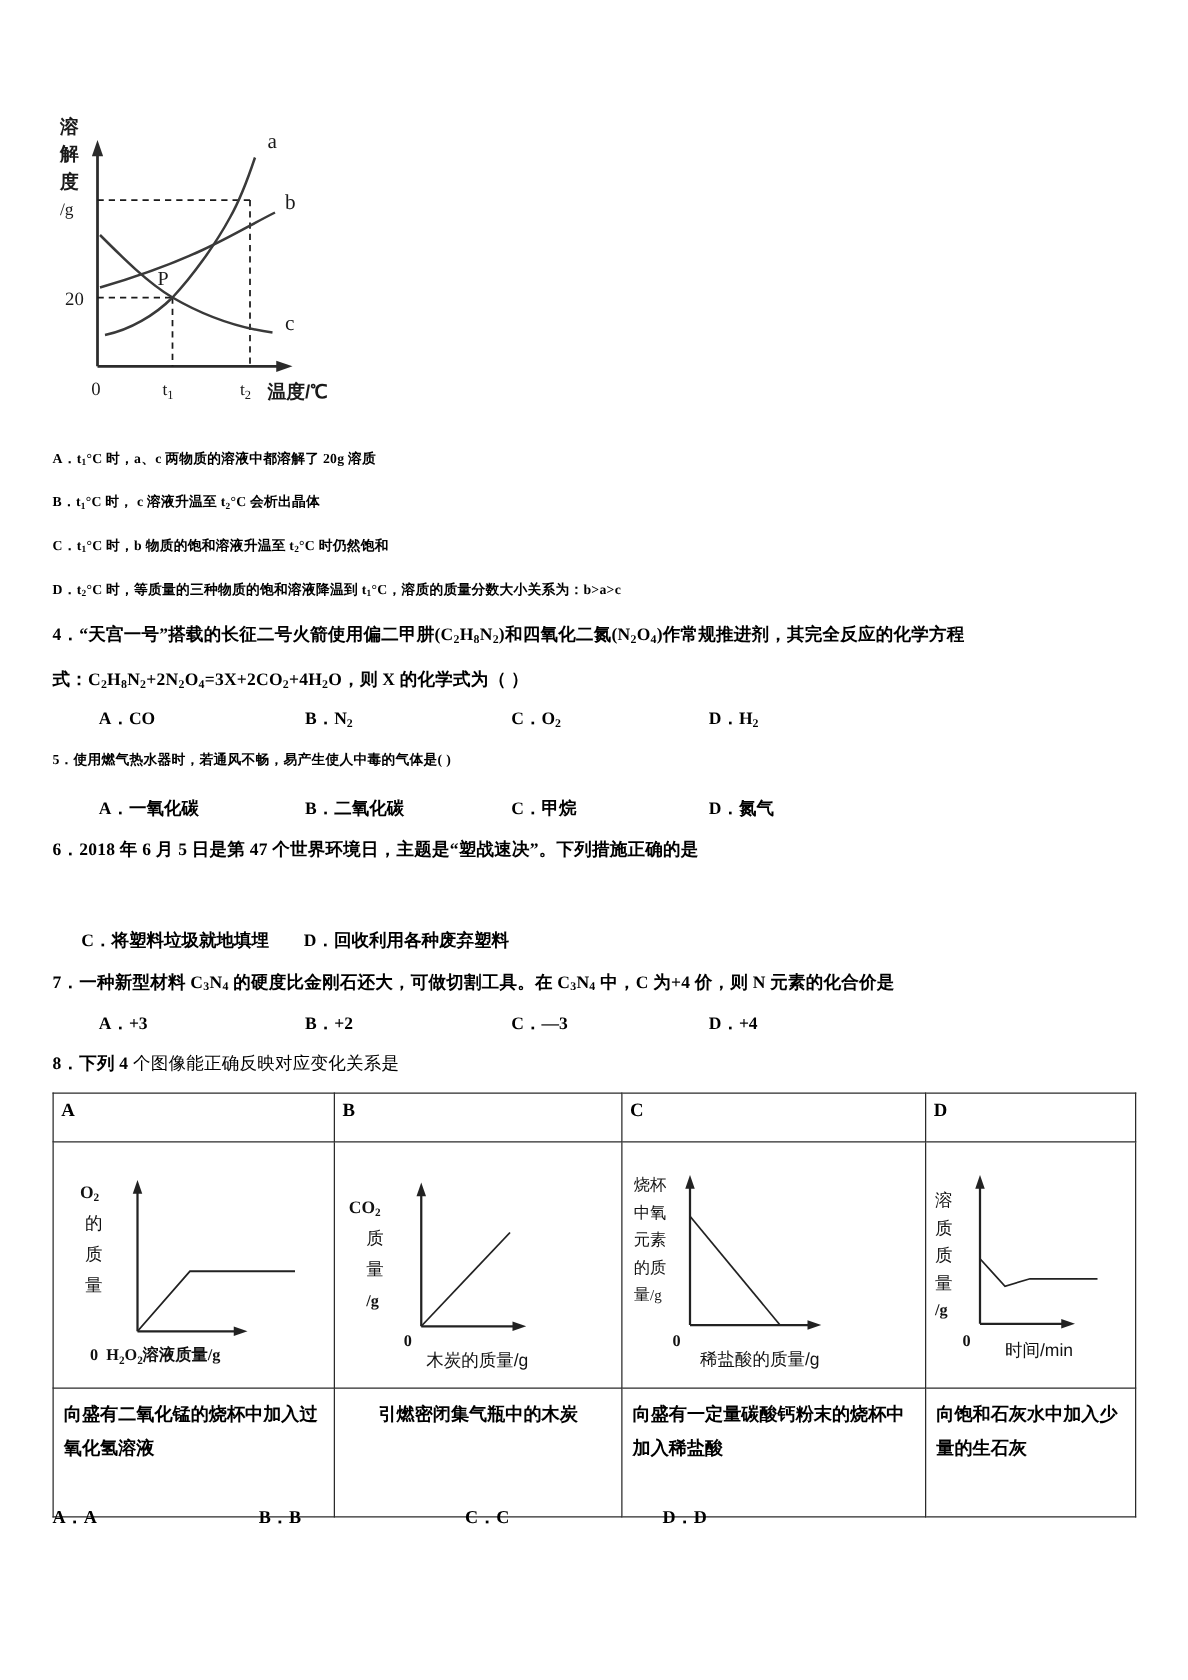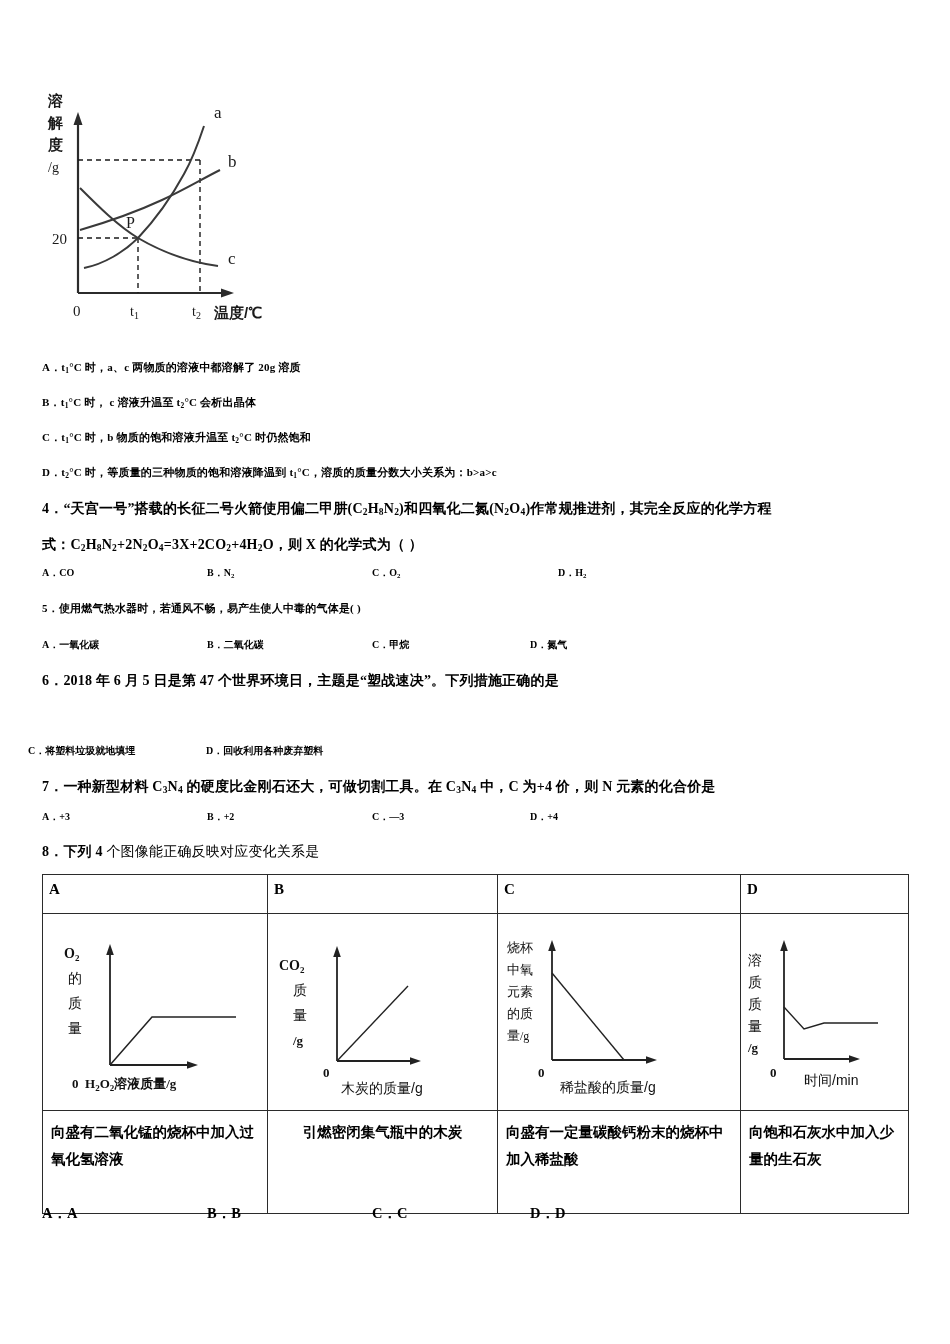--- a/index.html
+++ b/index.html
@@ -39,22 +39,23 @@
     font-size: 11px;
     letter-spacing: 0.2px;
     white-space: nowrap;
     line-height: 1.25;
   }
   .qline.small { font-size: 14px; }
 
   .optrow {
     position: absolute;
     font-weight: bold;
-    font-size: 10px;
+    font-size: 14px;
     white-space: nowrap;
+    margin-left: 37px;
   }
   .optrow > span { position: absolute; top: 0; }
 
   sub { font-size: 0.68em; vertical-align: -0.25em; }
 
   
   .grid {
     position: absolute;
     left: 42px;
     top: 874px;
@@ -161,21 +162,21 @@
   <div class="qline small" style="left:42px; top:500px;">
     4．“天宫一号”搭载的长征二号火箭使用偏二甲肼(C<sub>2</sub>H<sub>8</sub>N<sub>2</sub>)和四氧化二氮(N<sub>2</sub>O<sub>4</sub>)作常规推进剂，其完全反应的化学方程
   </div>
   <div class="qline small" style="left:42px; top:536px;">
     式：C<sub>2</sub>H<sub>8</sub>N<sub>2</sub>+2N<sub>2</sub>O<sub>4</sub>=3X+2CO<sub>2</sub>+4H<sub>2</sub>O，则 X 的化学式为（  ）
   </div>
   <div class="optrow" style="left:42px; top:566px; width:560px; height:20px;">
     <span style="left:0px;">A．CO</span>
     <span style="left:165px;">B．N<sub>2</sub></span>
     <span style="left:330px;">C．O<sub>2</sub></span>
-    <span style="left:516px;text-align:center;">D．H<sub>2</sub></span>
+    <span style="left:488px;text-align:center;">D．H<sub>2</sub></span>
   </div>
 
   <div class="qline" style="left:42px; top:602px;">5．使用燃气热水器时，若通风不畅，易产生使人中毒的气体是(  )</div>
   <div class="optrow" style="left:42px; top:638px; width:560px; height:20px;">
     <span style="left:0px;">A．一氧化碳</span>
     <span style="left:165px;">B．二氧化碳</span>
     <span style="left:330px;">C．甲烷</span>
     <span style="left:488px;">D．氮气</span>
   </div>
 

